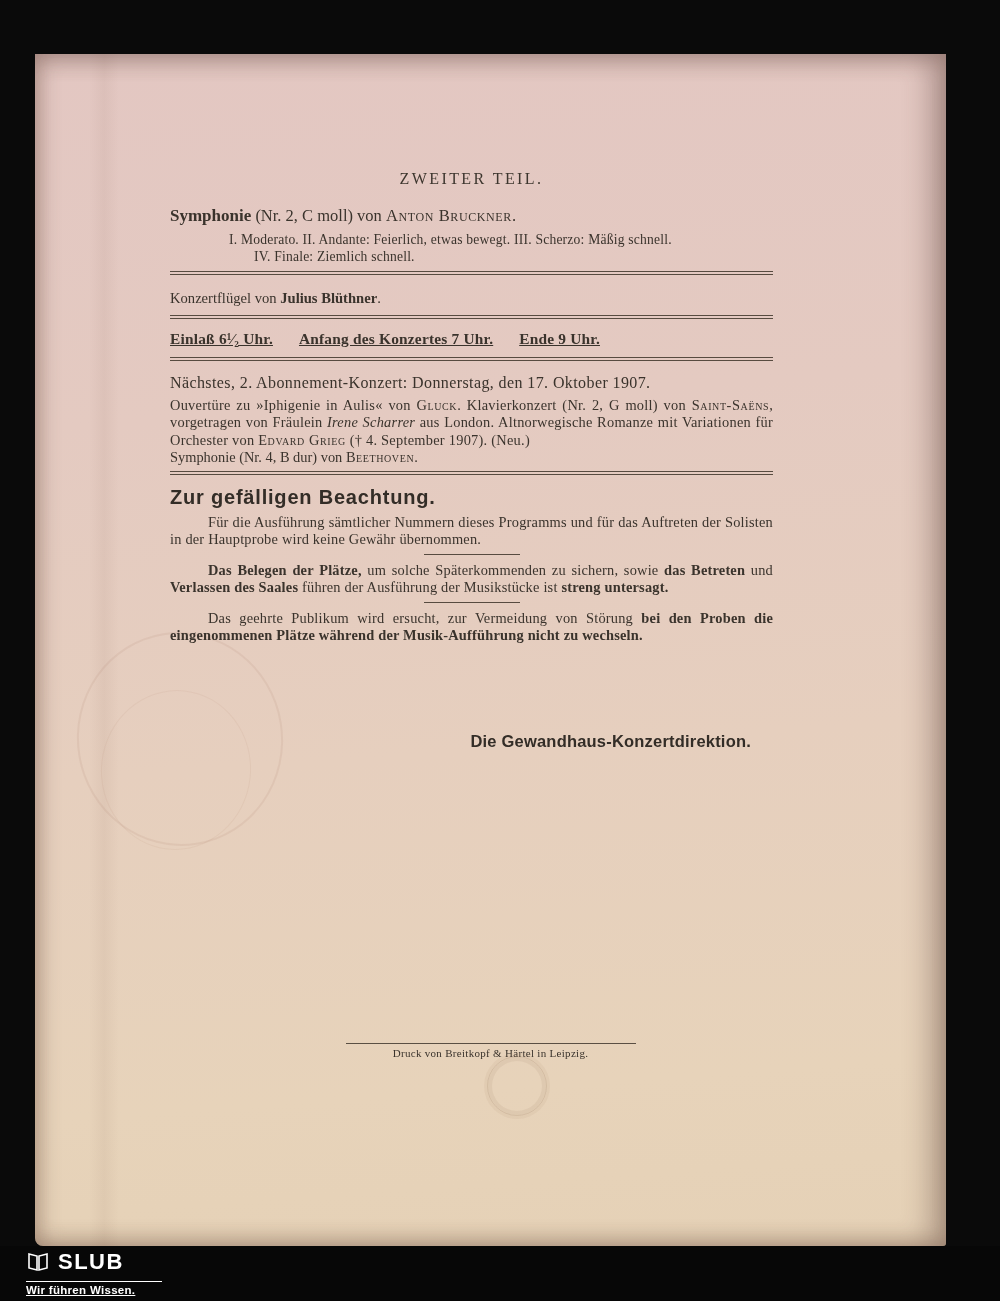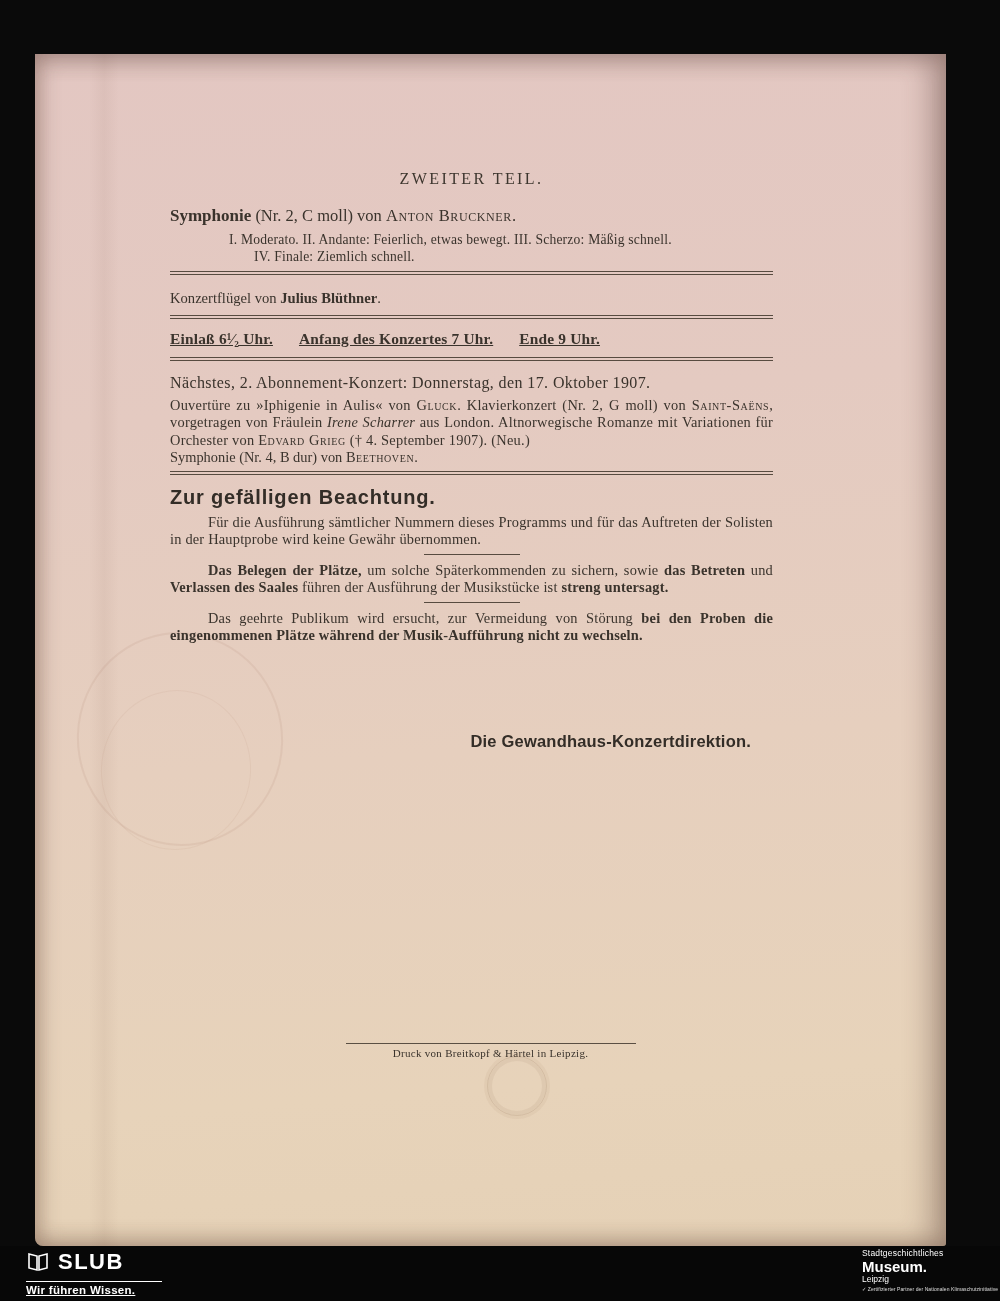--- a/index.html
+++ b/index.html
@@ -166,19 +166,13 @@
           <path d="M3 4 L11 6 L11 20 L3 18 Z" fill="none" stroke="#ffffff" stroke-width="1.6"></path>
           <path d="M21 4 L13 6 L13 20 L21 18 Z" fill="none" stroke="#ffffff" stroke-width="1.6"></path>
         </svg>
       </span>
       <span class="slub-name">SLUB</span>
     </div>
     <div class="slub-divider"></div>
     <div class="slub-tagline">Wir führen Wissen.</div>
   </div>
 
-  <div class="museum">
-    <div class="museum-line1">Stadtgeschichtliches</div>
-    <div class="museum-line2">Museum.</div>
-    <div class="museum-line3">Leipzig</div>
-    <div class="museum-cert">✓ Zertifizierter Partner der Nationalen Klimaschutzinitiative</div>
-  </div>
 </div>
 
 </body></html>

